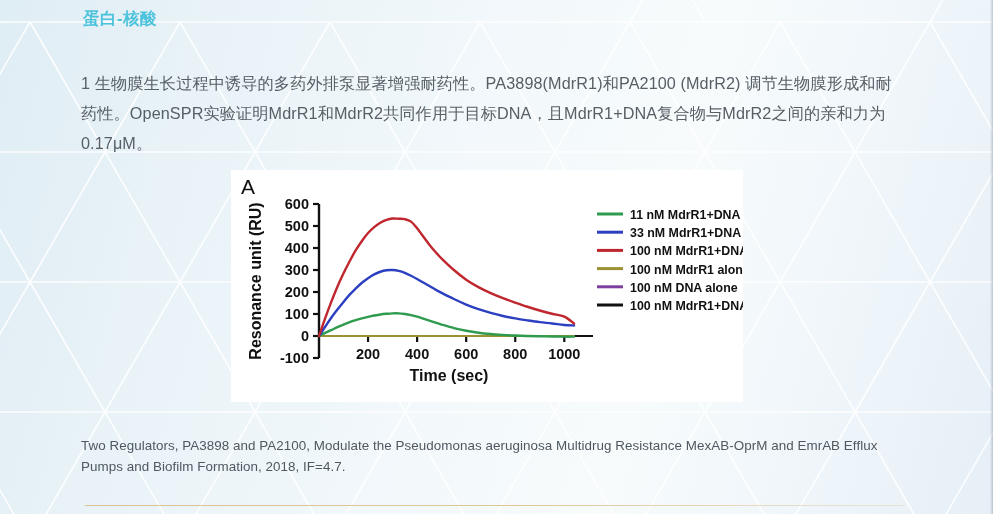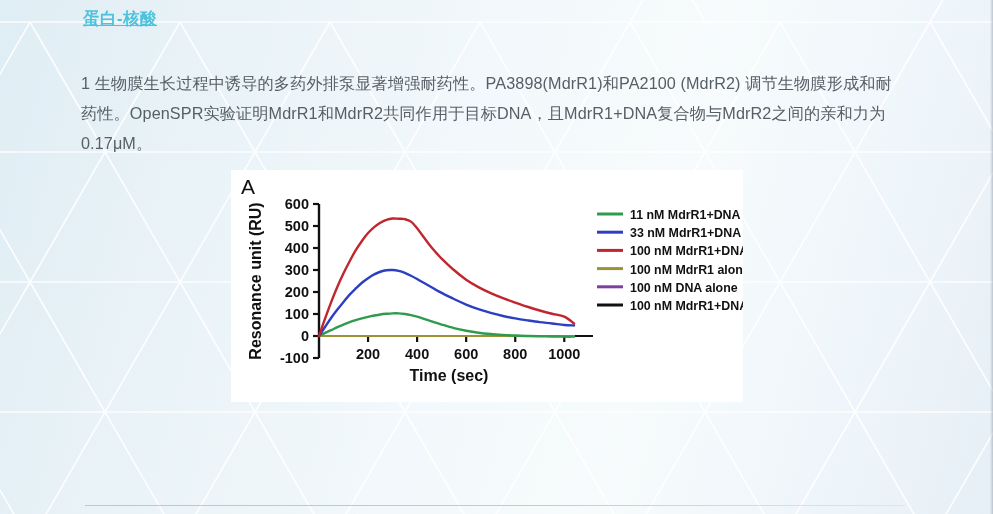--- a/index.html
+++ b/index.html
@@ -29,21 +29,20 @@
   #pattern { position:absolute; inset:0; }
   #pattern svg { display:block; width:993px; height:514px; }
 
   
   #title {
     position:absolute; left:83px; top:8px;
     font-size:16.5px; font-weight:bold;
     color:#4cc2dc;
     letter-spacing:0.5px;
     white-space:nowrap;
-    text-decoration:underline;
   }
 
   
   #body-text {
     position:absolute; left:81px; top:68px; width:822px;
     font-size:16.2px; line-height:30px; color:#575f66;
     letter-spacing:0.1px;
     text-align:left;
   }
 
@@ -200,18 +199,19 @@
         <text x="399" y="85.4" font-size="12.4" font-weight="bold" font-family="&quot;Liberation Sans&quot;, sans-serif" fill="#111">100 nM MdrR1+DNA</text>
         <line x1="366" y1="98.6" x2="392" y2="98.6" stroke="#9c9133" stroke-width="3" stroke-linecap="butt"></line>
         <text x="399" y="103.6" font-size="12.4" font-weight="bold" font-family="&quot;Liberation Sans&quot;, sans-serif" fill="#111">100 nM MdrR1 alone</text>
         <line x1="366" y1="116.8" x2="392" y2="116.8" stroke="#7e3f9e" stroke-width="3" stroke-linecap="butt"></line>
         <text x="399" y="121.8" font-size="12.4" font-weight="bold" font-family="&quot;Liberation Sans&quot;, sans-serif" fill="#111">100 nM DNA alone</text>
         <line x1="366" y1="135" x2="392" y2="135" stroke="#111111" stroke-width="3" stroke-linecap="butt"></line>
         <text x="399" y="140" font-size="12.4" font-weight="bold" font-family="&quot;Liberation Sans&quot;, sans-serif" fill="#111">100 nM MdrR1+DNA-Δmotif</text>
       </svg>
   </div>
 
+  <div id="caption">Two Regulators, PA3898 and PA2100, Modulate the Pseudomonas aeruginosa Multidrug Resistance MexAB-OprM and EmrAB Efflux Pumps and Biofilm Formation, 2018, IF=4.7.</div>
 
   <div id="bottom-rule"></div>
 
   <div id="edge-right"></div>
 
 </div>
 
 </body></html>

